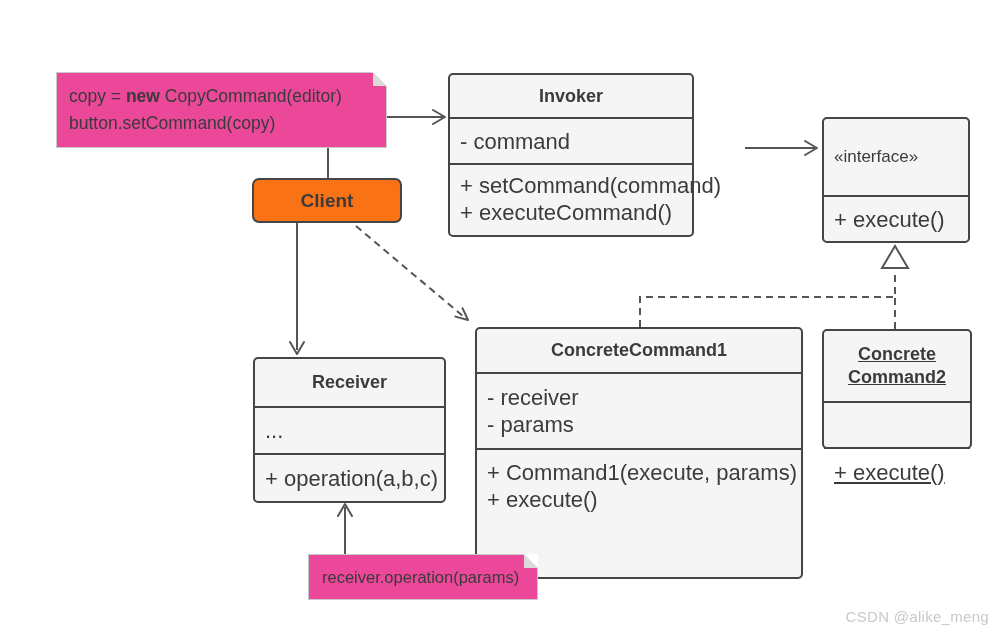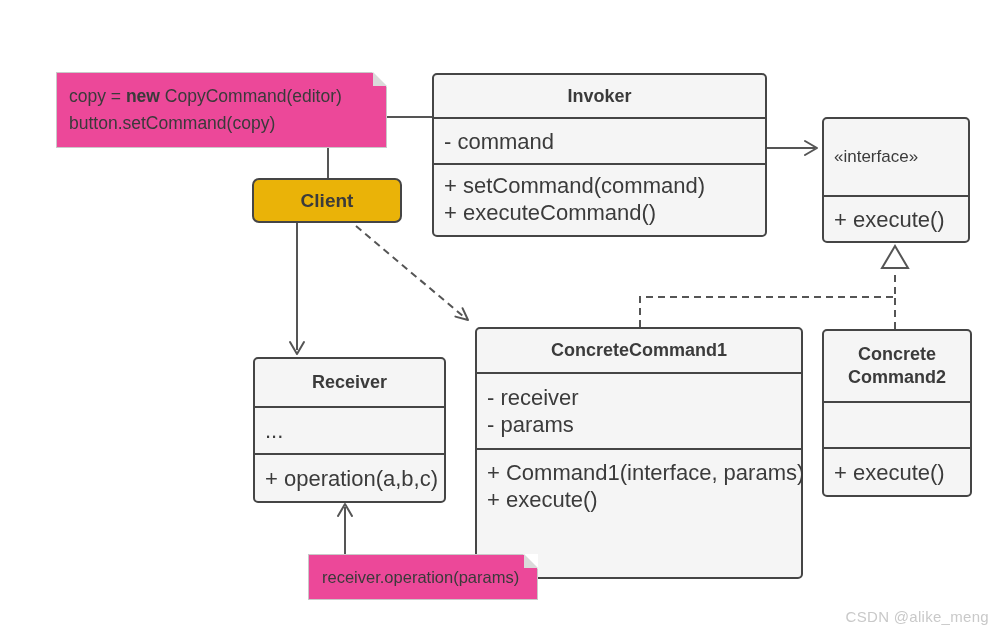--- a/index.html
+++ b/index.html
@@ -22,21 +22,21 @@
     background:#f5f5f5;border:2px solid #454545;border-radius:5px;
   }
   .sec{box-sizing:border-box;padding:0 10px;display:flex;flex-direction:column;justify-content:center;}
   .sec + .sec{border-top:2px solid #454545;}
   .hdr{text-align:center;font-weight:bold;font-size:18px;line-height:23px;}
   .stereo{text-align:left;font-weight:normal;font-size:17px;line-height:24px;}
   .row{font-size:22px;line-height:27px;white-space:nowrap;}
 
   .client-box{
     position:absolute;z-index:2;box-sizing:border-box;
-    background:#eab308;border:2px solid #454545;border-radius:7px;
+    background:#f97316;border:2px solid #454545;border-radius:7px;
     display:flex;align-items:center;justify-content:center;
     font-weight:bold;font-size:19px;
   }
 
   
   .note{
     position:absolute;z-index:2;box-sizing:border-box;
     background:#ec4899;border:1px solid #c9c9c9;color:#3a3a3a;
   }
   .note::before{ 
@@ -47,42 +47,42 @@
     content:"";position:absolute;top:-1px;right:-1px;width:0;height:0;
     border-bottom:14px solid #dadada;border-right:14px solid transparent;
   }
   .note-setup{left:56px;top:72px;width:331px;height:76px;padding:10px 0 0 12px;
     font-size:17.5px;line-height:27px;white-space:nowrap;}
   .note-exec{left:308px;top:554px;width:230px;height:46px;display:flex;align-items:center;
     padding-left:13px;font-size:16.5px;white-space:nowrap;}
   .kw{font-weight:bold;}
 
   
-  #invoker{left:432px;top:73px;width:335px;height:164px;}
+  #invoker{left:448px;top:73px;width:246px;height:164px;}
   #invoker .s-hdr{height:42px;}
   #invoker .s-attr{height:46px;}
   #invoker .s-meth{flex:none;height:70px;}
 
   #command{left:822px;top:117px;width:148px;height:126px;}
   #command .s-hdr{height:76px;}
   #command .s-meth{height:46px;}
 
   #client{left:252px;top:178px;width:150px;height:45px;}
 
   #receiver{left:253px;top:357px;width:193px;height:146px;}
   #receiver .s-hdr{height:47px;}
   #receiver .s-attr{height:47px;}
   #receiver .s-meth{height:48px;}
 
   #cc1{left:475px;top:327px;width:328px;height:252px;}
   #cc1 .s-hdr{height:43px;}
   #cc1 .s-attr{height:76px;}
   #cc1 .s-meth{height:73px;}
 
-  #cc2{left:822px;top:329px;width:150px;height:168px;}
+  #cc2{left:822px;top:329px;width:150px;height:120px;text-decoration:underline;}
   #cc2 .s-hdr{height:70px;}
   #cc2 .s-attr{height:46px;}
   #cc2 .s-meth{height:48px;}
 
   .watermark{
     position:absolute;right:8px;bottom:8px;z-index:3;
     color:#c9c9c9;font-size:15px;letter-spacing:.3px;
   }
 </style>
 </head>
@@ -159,21 +159,21 @@
 
 <div id="cc1" class="uml-class">
   <div class="sec s-hdr">
     <div class="hdr">ConcreteCommand1</div>
   </div>
   <div class="sec s-attr">
     <div class="row">- receiver</div>
     <div class="row">- params</div>
   </div>
   <div class="sec s-meth">
-    <div class="row">+ Command1(interface, params)</div>
+    <div class="row">+ Command1(execute, params)</div>
     <div class="row">+ execute()</div>
   </div>
 </div>
 
 <div id="cc2" class="uml-class">
   <div class="sec s-hdr">
     <div class="hdr">Concrete</div>
     <div class="hdr">Command2</div>
   </div>
   <div class="sec s-attr"></div>

